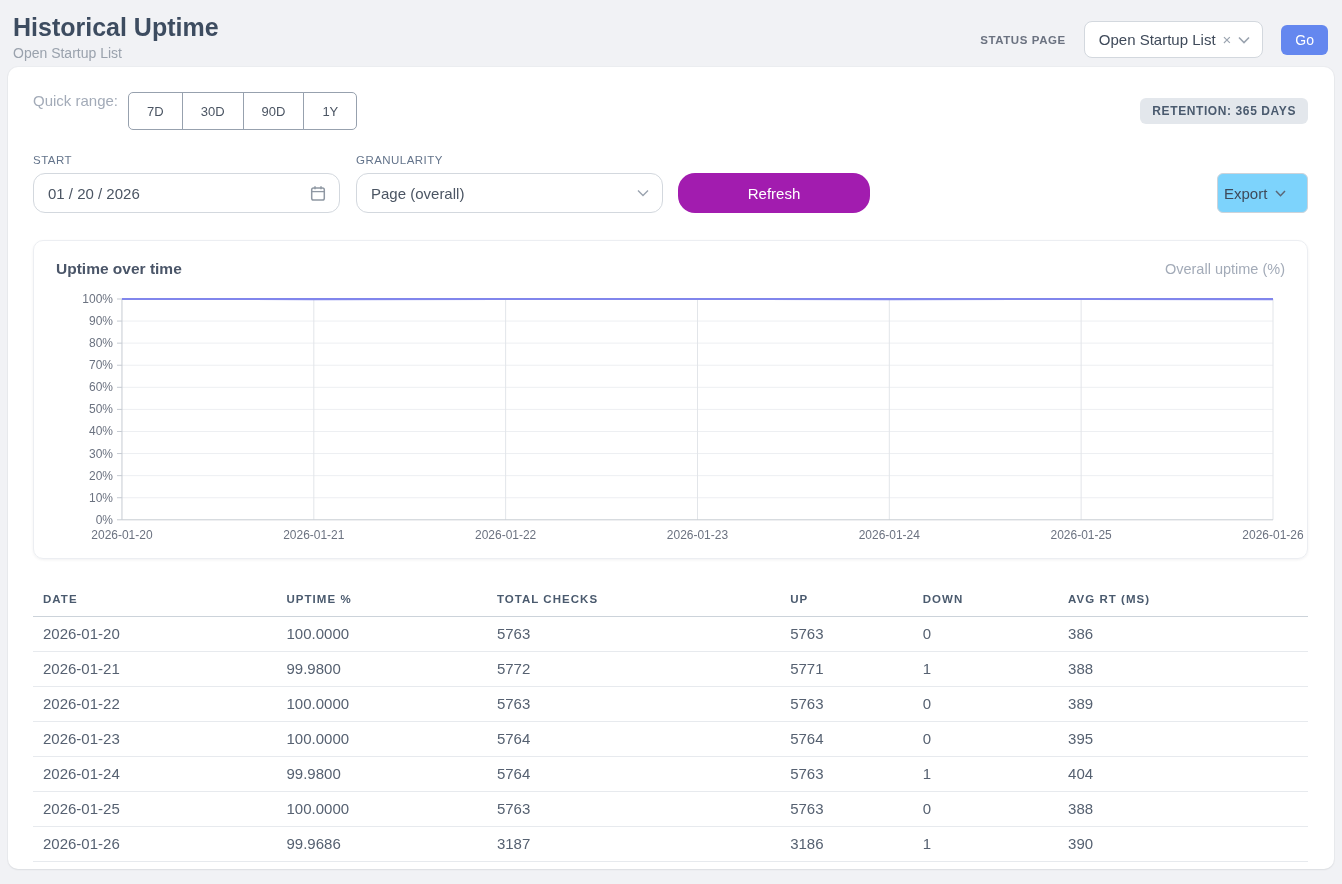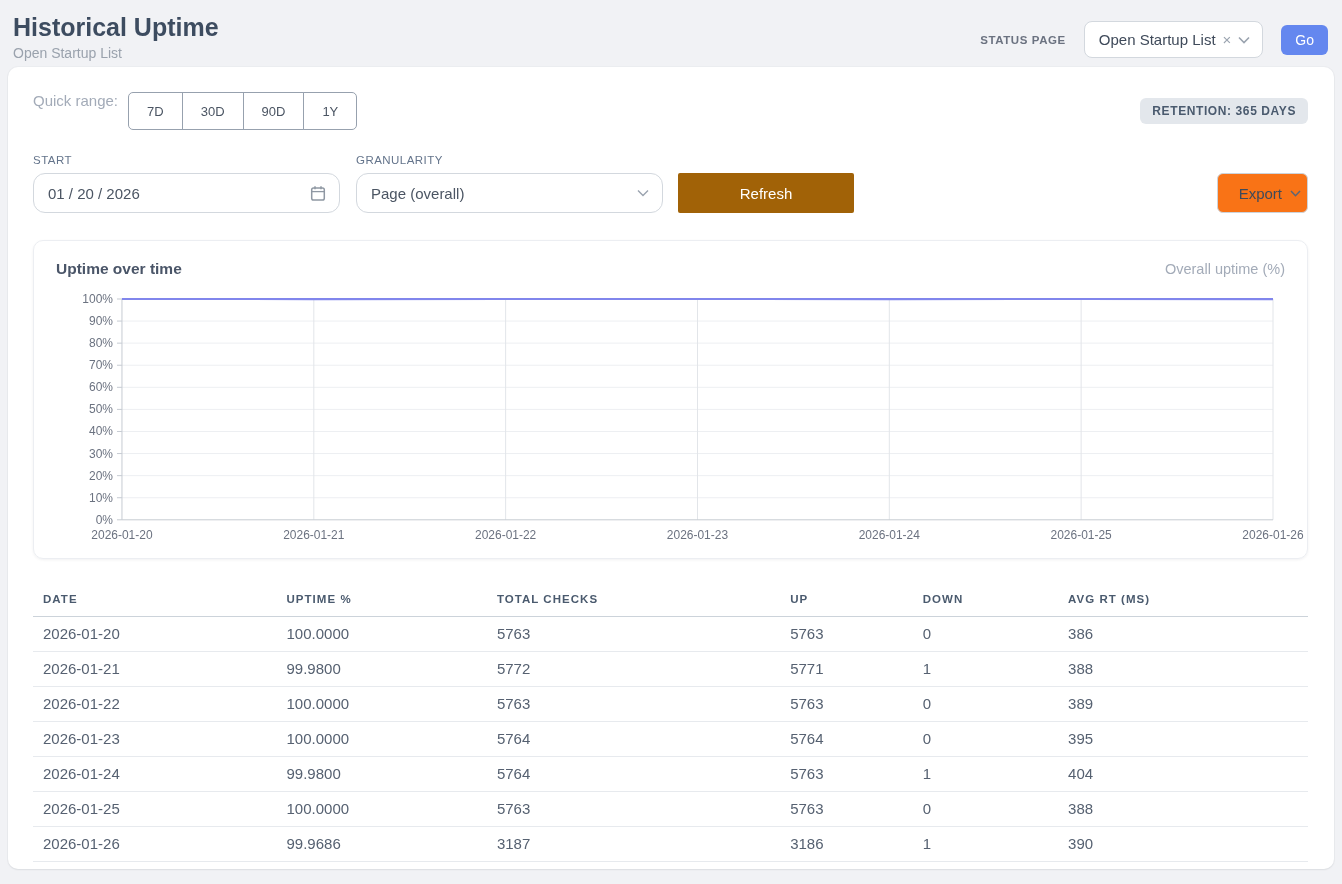--- a/index.html
+++ b/index.html
@@ -71,29 +71,29 @@
     font-size:11.5px; color:#64748b; letter-spacing:.04em;
     margin-bottom:7px; font-weight:400;
   }
   .input-box {
     display:flex; align-items:center; justify-content:space-between;
     height:40px; border:1px solid #d3d8de; border-radius:12px;
     padding:0 13px 0 14px; background:#fff;
     font-size:15px; color:#4b5563; cursor:pointer;
   }
   .refresh-btn {
-    width:176px; height:40px; margin-left:-1px;
-    background:#a16207; color:#fff; border:none; border-radius:2px;
+    width:192px; height:40px; margin-left:-1px;
+    background:#a21caf; color:#fff; border:none; border-radius:17px;
     font-size:15px; font-family:inherit; cursor:pointer;
   }
   .export-btn {
     margin-left:auto; width:91px; height:40px;
-    background:#f97316; border:1px solid #cdd3da; border-radius:6px;
+    background:#7dd3fc; border:1px solid #cdd3da; border-radius:6px;
     font-size:15px; color:#3f4a5a; font-family:inherit; cursor:pointer;
-    display:flex; align-items:center; justify-content:flex-end; gap:8px;
+    display:flex; align-items:center; justify-content:flex-start; gap:8px;
   }
 
   
   .chart-card {
     border:1px solid #eceef2; border-radius:10px;
     box-shadow:0 1px 3px rgba(16,24,40,.06);
     padding:19px 22px 10px 22px;
     margin-bottom:28px;
   }
   .chart-head { display:flex; justify-content:space-between; align-items:center; margin-bottom:12px; }

